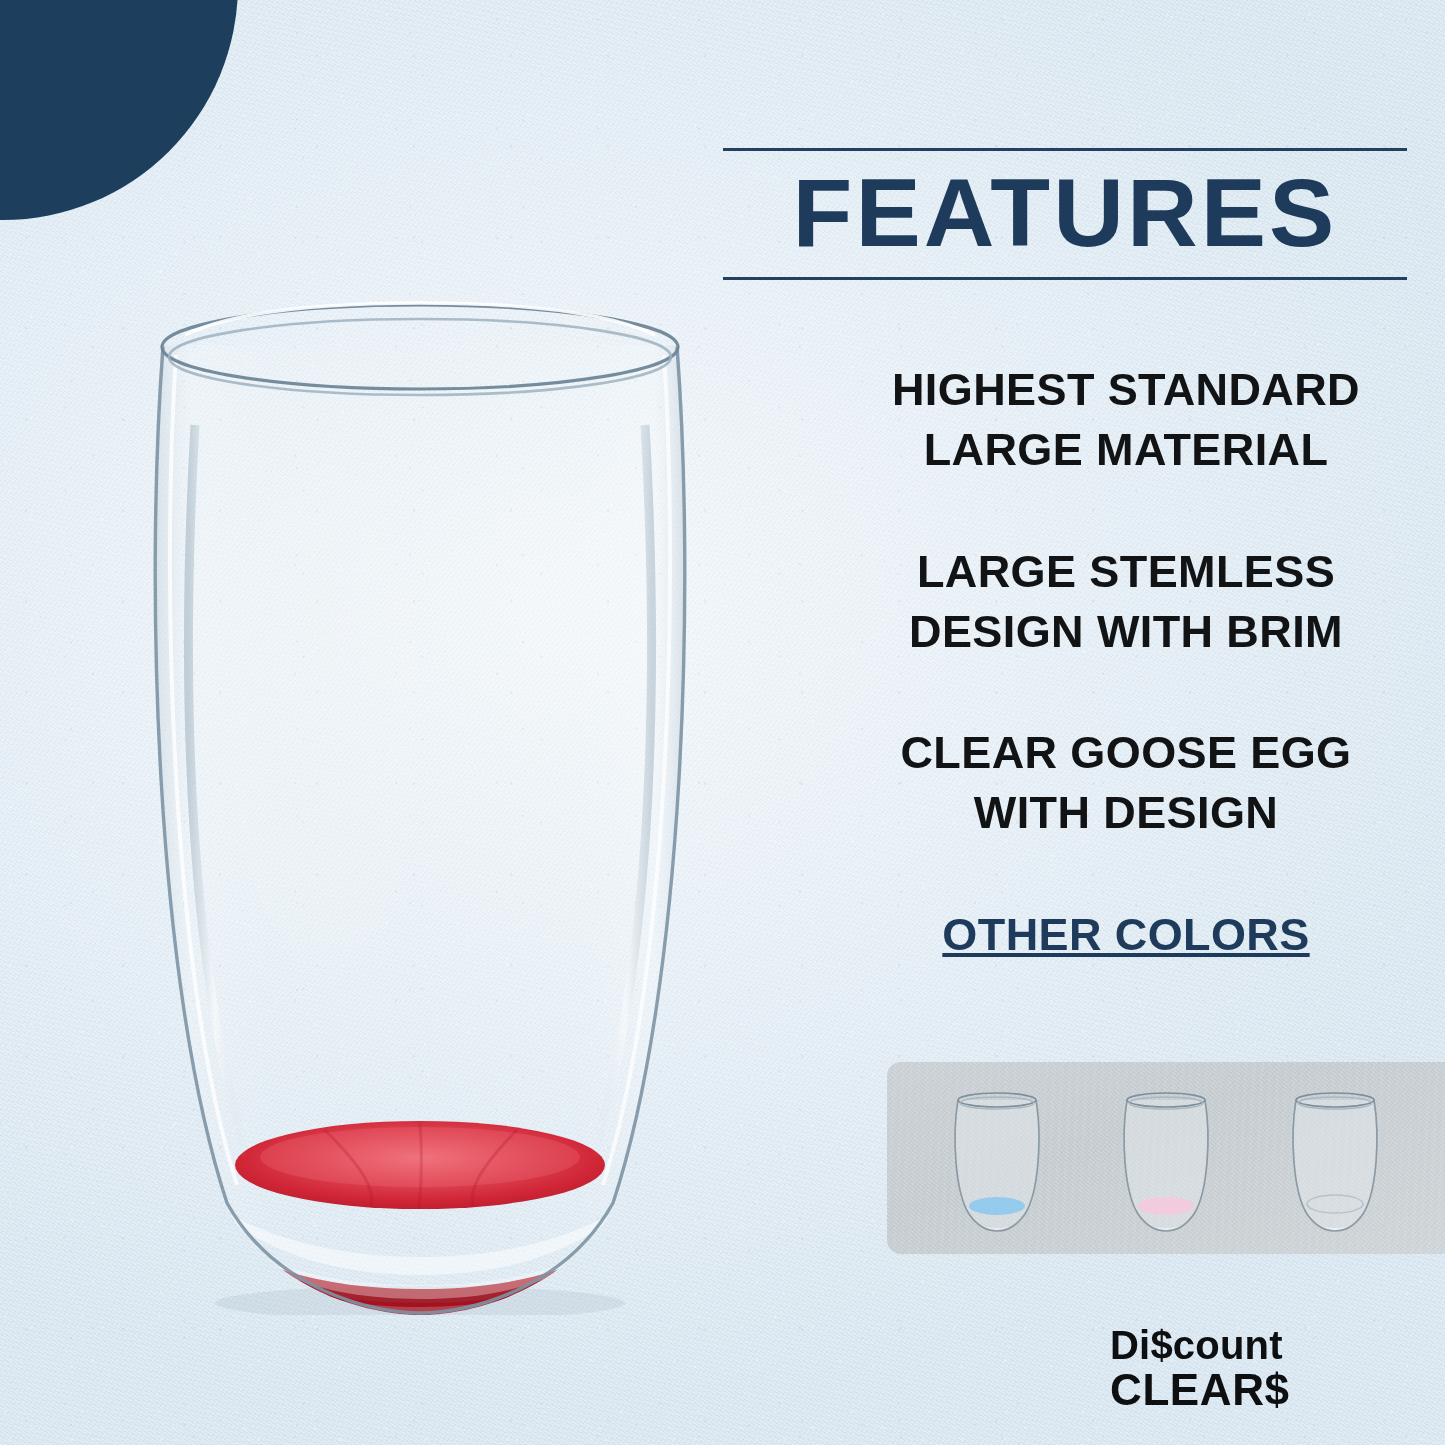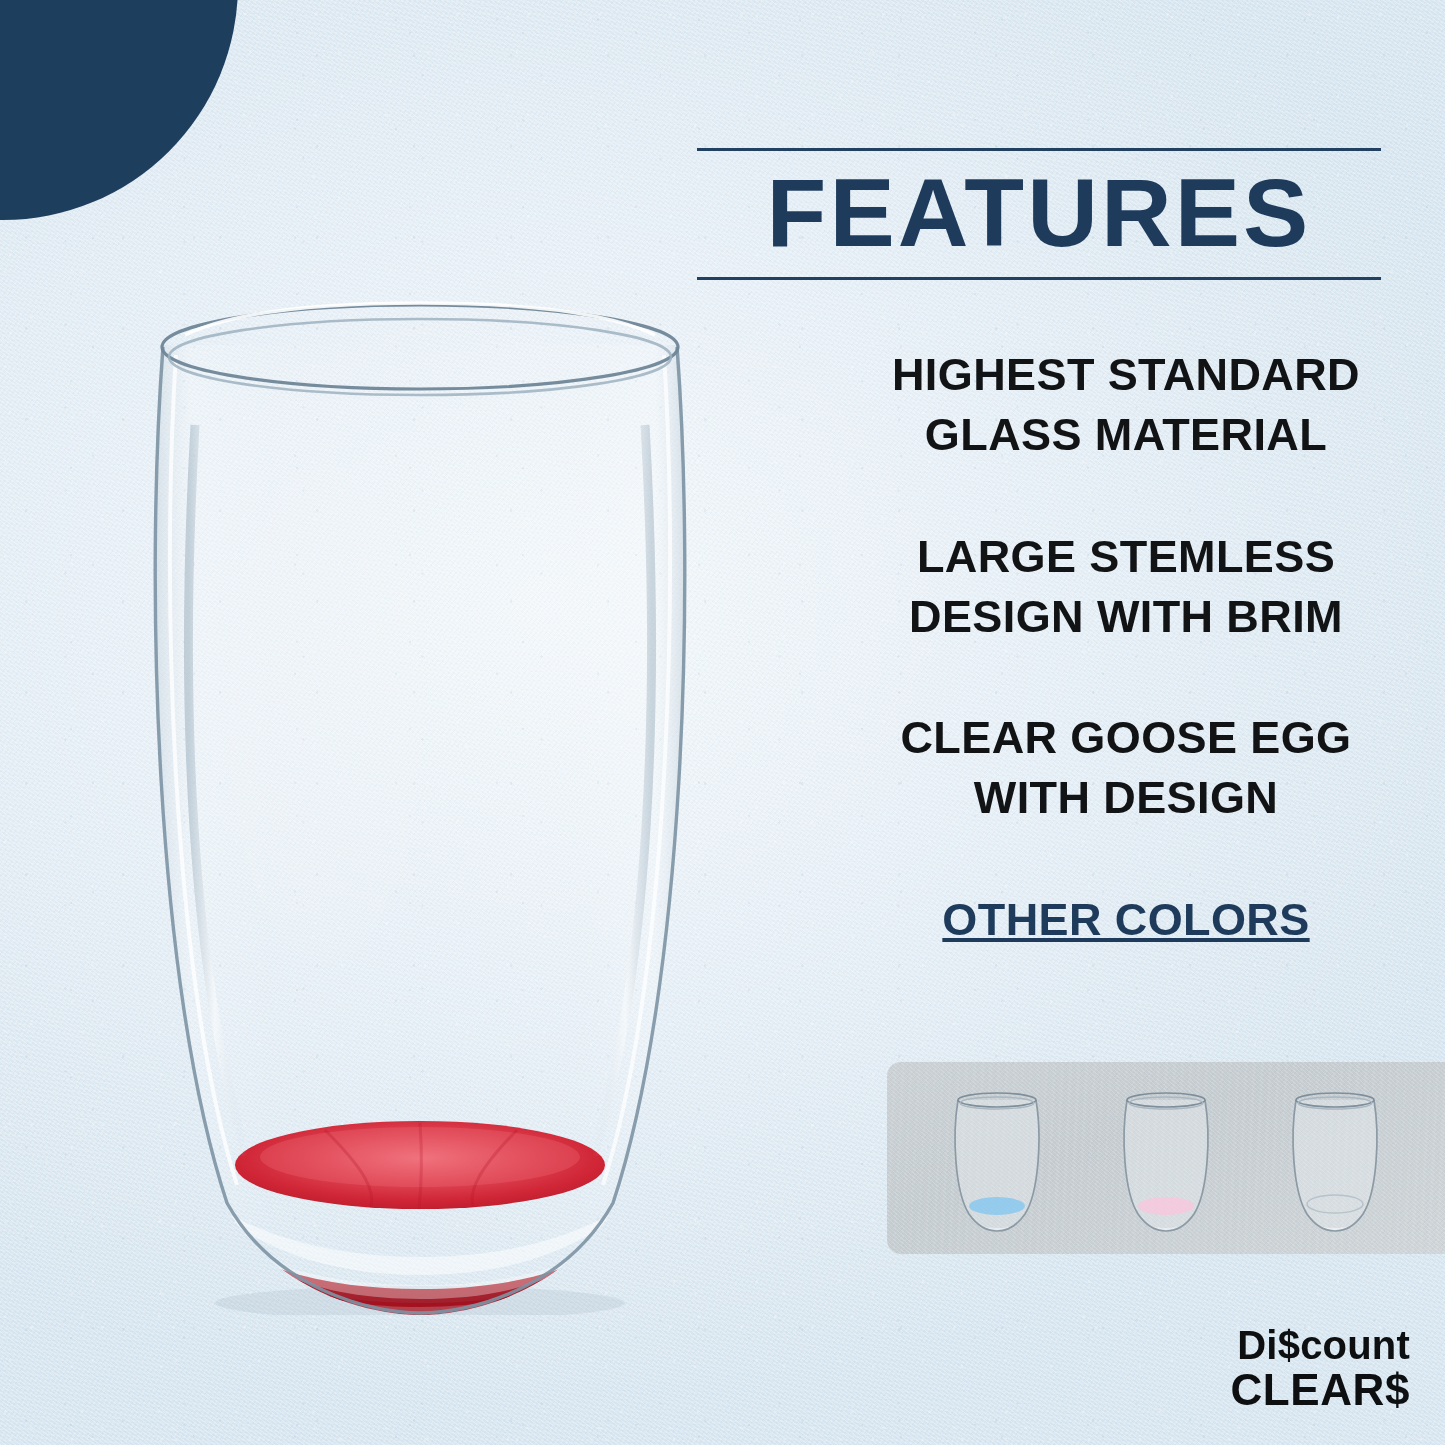--- a/index.html
+++ b/index.html
@@ -58,21 +58,21 @@
     top: -250px;
     width: 470px;
     height: 470px;
     border-radius: 50%;
     background: #1e3e5e;
   }
 
   
   .header {
     position: absolute;
-    left: 697px;
+    left: 723px;
     top: 148px;
     width: 684px;
   }
   .rule {
     height: 3px;
     background: #22405f;
     width: 100%;
   }
   .features-title {
     text-align: center;
@@ -83,21 +83,21 @@
     line-height: 1;
     padding: 14px 0 16px 0;
     font-family: "Liberation Sans", sans-serif;
     transform: scaleX(1.02);
   }
 
   
   .features {
     position: absolute;
     left: 836px;
-    top: 345px;
+    top: 360px;
     width: 580px;
   }
   .feature {
     text-align: center;
     color: #111315;
     font-size: 45px;
     font-weight: 700;
     line-height: 1.33;
     letter-spacing: .4px;
     margin-bottom: 62px;
@@ -151,21 +151,21 @@
     width: 690px;
     height: 1030px;
   }
 
   
   .logo {
     position: absolute;
     left: 1110px;
     top: 1325px;
     width: 300px;
-    text-align: right;
+    text-align: left;
     color: #0d0f11;
     font-weight: 700;
     line-height: 1.04;
   }
   .logo-l1 {
     font-size: 40px;
     letter-spacing: .2px;
     display: block;
   }
   .logo-l2 {
@@ -305,21 +305,21 @@
   <div class="header">
     <div class="rule"></div>
     <div class="features-title">FEATURES</div>
     <div class="rule"></div>
   </div>
 
   <div class="features">
 
     <div class="feature">
       <span class="feature-line">HIGHEST STANDARD</span>
-      <span class="feature-line">GLASS MATERIAL</span>
+      <span class="feature-line">LARGE MATERIAL</span>
     </div>
 
     <div class="feature">
       <span class="feature-line">LARGE STEMLESS</span>
       <span class="feature-line">DESIGN WITH BRIM</span>
     </div>
 
     <div class="feature">
       <span class="feature-line">CLEAR GOOSE EGG</span>
       <span class="feature-line">WITH DESIGN</span>

